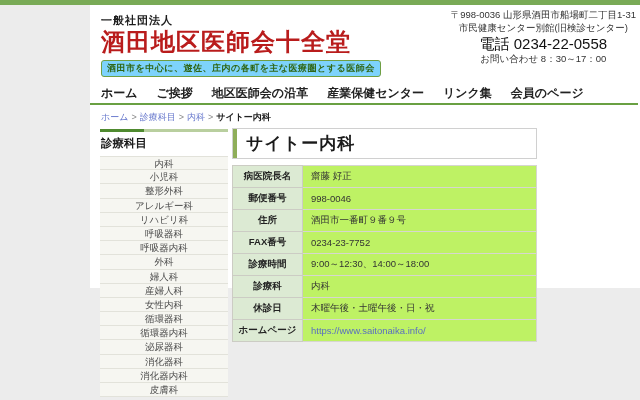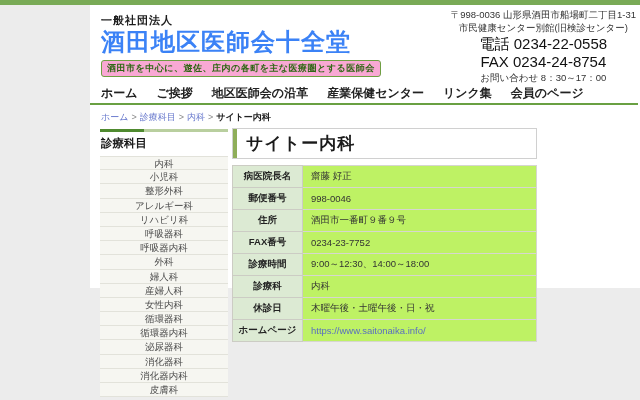--- a/index.html
+++ b/index.html
@@ -14,24 +14,24 @@
     position: absolute; left: 0; top: 0; width: 640px; height: 5px;
     background: #79aa56; z-index: 5;
   }
   .page {
     position: absolute; left: 90px; top: 0; width: 550px; height: 288px;
     background: #ffffff;
   }
   
   .logo { position: absolute; left: 11px; top: 13px; cursor: pointer; }
   .org-type { font-size: 11px; font-weight: bold; color: #1c1c1c; letter-spacing: 1px; }
-  .org-name { font-size: 24px; font-weight: bold; color: #3b82f6; letter-spacing: 1px; line-height: 1.15; }
+  .org-name { font-size: 24px; font-weight: bold; color: #b91c1c; letter-spacing: 1px; line-height: 1.15; }
   .tagline {
     display: inline-block; margin-top: 4px;
-    background: #f9a8d4; border: 1px solid #6f9f43; border-radius: 3px;
+    background: #7dd3fc; border: 1px solid #6f9f43; border-radius: 3px;
     color: #2f6614; font-size: 9px; font-weight: bold;
     padding: 1px 5px; letter-spacing: 0.5px;
   }
   .contact { position: absolute; right: 4px; top: 9px; text-align: center; line-height: 1.35; }
   .contact .addr { font-size: 9.5px; color: #333; }
   .contact .tel-line { font-size: 15px; font-weight: normal; color: #111; line-height: 1.25; }
   .contact .hours { font-size: 9.5px; color: #333; }
   
   .nav {
     position: absolute; left: 11px; top: 85px; right: 0;
@@ -80,21 +80,20 @@
   <div class="logo">
     <div class="org-type">一般社団法人</div>
     <div class="org-name">酒田地区医師会十全堂</div>
     <div class="tagline">酒田市を中心に、遊佐、庄内の各町を主な医療圏とする医師会</div>
   </div>
 
   <div class="contact">
     <div class="addr">〒998-0036 山形県酒田市船場町二丁目1-31</div>
     <div class="addr">市民健康センター別館(旧検診センター)</div>
     <div class="tel-line">電話 0234-22-0558</div>
-    <div class="tel-line">FAX 0234-24-8754</div>
     <div class="hours">お問い合わせ 8：30～17：00</div>
   </div>
 
   <nav class="nav">
       <a class="nav-item">ホーム</a>
       <a class="nav-item">ご挨拶</a>
       <a class="nav-item">地区医師会の沿革</a>
       <a class="nav-item">産業保健センター</a>
       <a class="nav-item">リンク集</a>
       <a class="nav-item">会員のページ</a>

